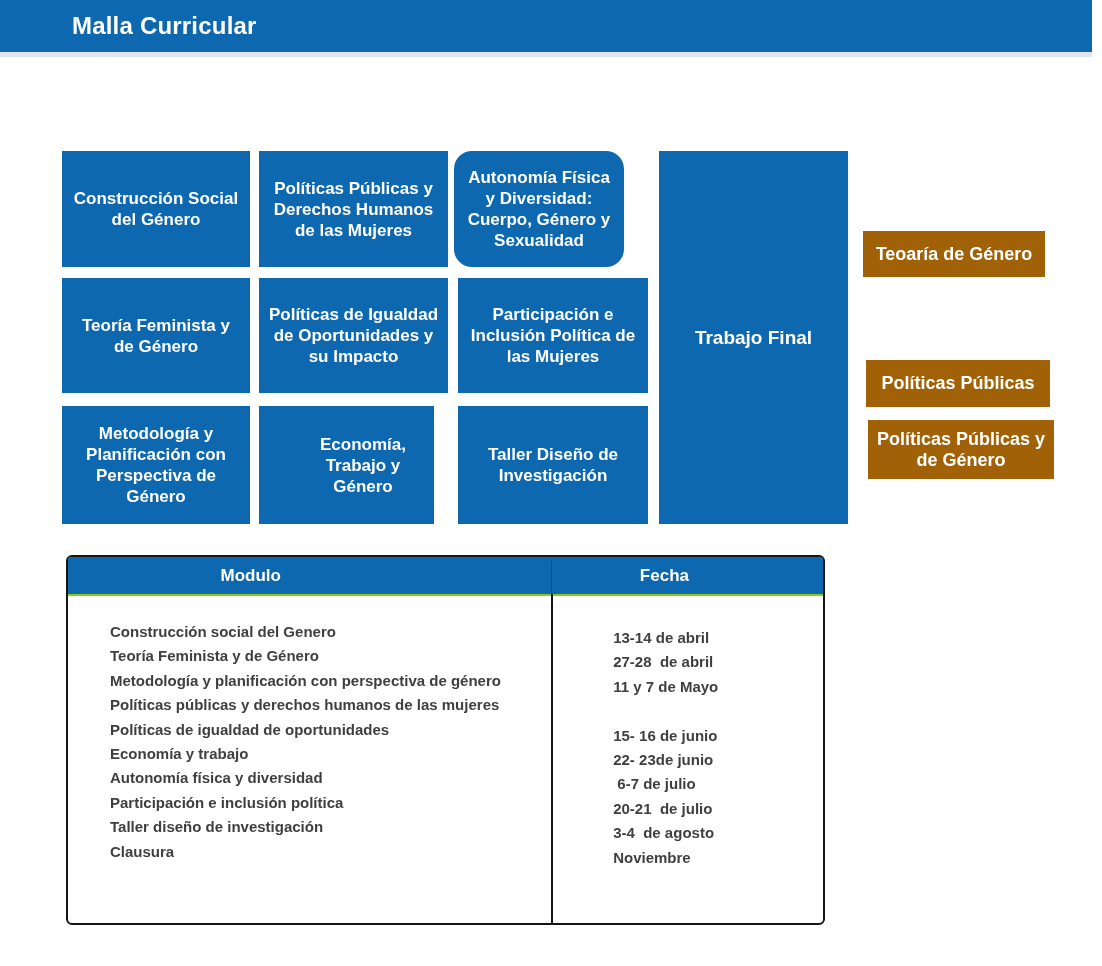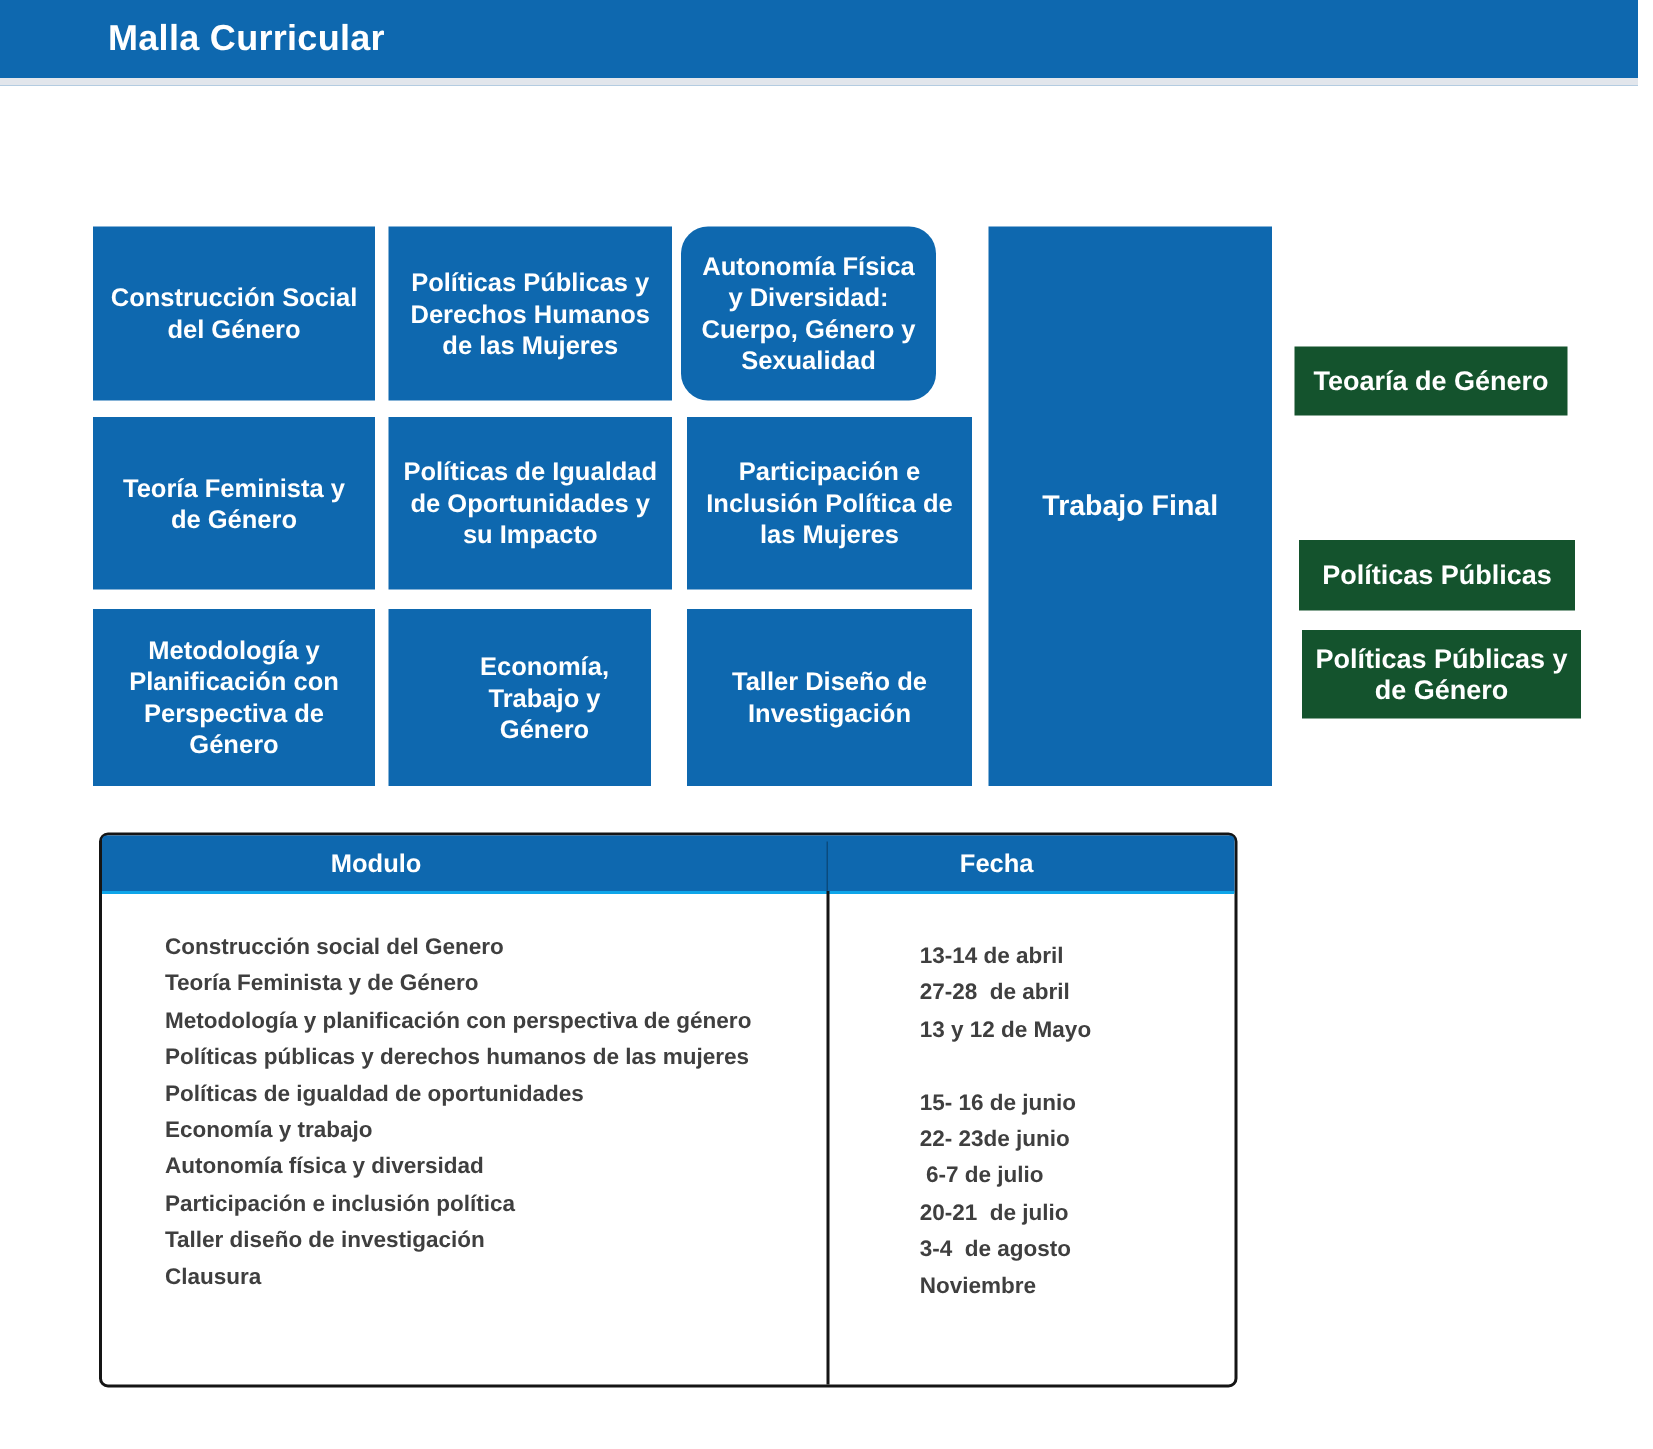--- a/index.html
+++ b/index.html
@@ -29,37 +29,37 @@
   .b-r2c1{left:62px;top:278px;width:188px;height:115px;}
   .b-r2c2{left:259px;top:278px;width:189px;height:115px;}
   .b-r2c3{left:458px;top:278px;width:190px;height:115px;}
   .b-r3c1{left:62px;top:406px;width:188px;height:118px;}
   .b-r3c2{left:259px;top:406px;width:175px;height:118px;padding-left:42px;}
   .b-r3c3{left:458px;top:406px;width:190px;height:118px;}
   .b-final{left:659px;top:151px;width:189px;height:373px;font-size:19px;}
 
   
   .sidebox{
-    position:absolute;background:#14532d;color:#ffffff;
+    position:absolute;background:#a16207;color:#ffffff;
     display:flex;align-items:center;justify-content:center;text-align:center;
     font-weight:700;font-size:18px;line-height:21px;padding:0 6px;box-sizing:border-box;
   }
   .side1{left:863px;top:231px;width:182px;height:46px;}
   .side2{left:868px;top:297px;width:182px;height:48px;}
   .side3{left:866px;top:360px;width:184px;height:47px;}
   .side4{left:868px;top:420px;width:186px;height:59px;}
 
   
   .sched{
     position:absolute;left:66px;top:555px;width:759px;height:370px;
     border:2px solid #151515;border-radius:6px;box-sizing:border-box;background:#ffffff;
   }
   .sched-head{
     position:relative;height:37px;background:#0e68af;
-    border-bottom:2px solid #0ea5e9;border-radius:3px 3px 0 0;
+    border-bottom:2px solid #84cc16;border-radius:3px 3px 0 0;
   }
   .sched-head .hlabel{
     position:absolute;top:50%;transform:translate(-50%,-50%);
     color:#ffffff;font-size:17px;font-weight:700;
   }
   .hlabel.modulo{left:24.2%;}
   .hlabel.fecha{left:79%;}
   .head-divider{
     position:absolute;left:64%;top:4px;bottom:0;width:1px;background:rgba(0,0,0,.28);
   }
@@ -134,21 +134,21 @@
       <div class="t-row">
         <div class="cell cell-modulo">Construcción social del Genero</div>
         <div class="cell cell-fecha">13-14 de abril</div>
       </div>
       <div class="t-row">
         <div class="cell cell-modulo">Teoría Feminista y de Género</div>
         <div class="cell cell-fecha">27-28  de abril</div>
       </div>
       <div class="t-row">
         <div class="cell cell-modulo">Metodología y planificación con perspectiva de género</div>
-        <div class="cell cell-fecha">13 y 12 de Mayo</div>
+        <div class="cell cell-fecha">11 y 7 de Mayo</div>
       </div>
       <div class="t-row">
         <div class="cell cell-modulo">Políticas públicas y derechos humanos de las mujeres</div>
       </div>
       <div class="t-row">
         <div class="cell cell-modulo">Políticas de igualdad de oportunidades</div>
         <div class="cell cell-fecha">15- 16 de junio</div>
       </div>
       <div class="t-row">
         <div class="cell cell-modulo">Economía y trabajo</div>

